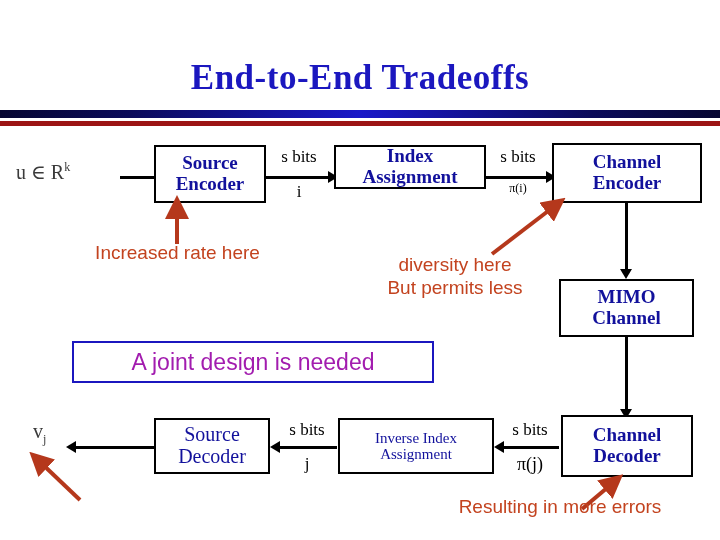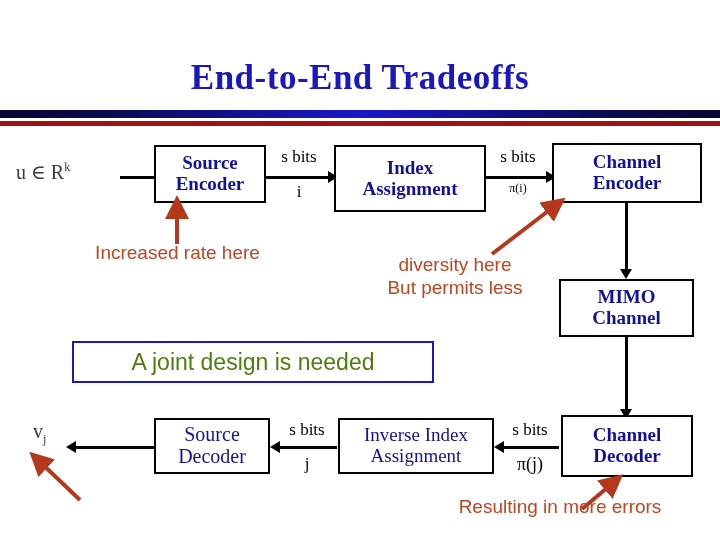--- a/index.html
+++ b/index.html
@@ -126,21 +126,21 @@
     box-sizing: border-box;
     border: 2px solid #1b17bf;
     background: #ffffff;
     display: flex;
     align-items: center;
     justify-content: center;
   }
   #joint-design-label {
     font-family: "Liberation Sans", sans-serif;
     font-size: 23px;
-    color: #4d7c0f;
+    color: #a21caf;
     white-space: nowrap;
   }
 
   
   .redsvg { position: absolute; overflow: visible; }
 </style>
 </head>
 <body>
 
 <div id="stage">
@@ -160,21 +160,21 @@
   <div class="abs blk bold" id="box-source-encoder" style="left:154px; top:145px; width:112px; height:58px; font-size:19px;">
     <span class="ln">Source</span>
     <span class="ln">Encoder</span>
   </div>
 
   <div class="abs hline" style="left:266px; top:176px; width:66px;"></div>
   <div class="abs arrow-r" style="left:328px; top:171px;"></div>
   <div class="abs siglabel" style="left:266px; top:148px; width:66px;">s bits</div>
   <div class="abs siglabel" style="left:266px; top:183px; width:66px;">i</div>
 
-  <div class="abs blk bold" id="box-index-assignment" style="left:334px; top:145px; width:152px; height:67px; font-size:19px;">
+  <div class="abs blk bold" id="box-index-assignment" style="left:334px; top:145px; width:152px; height:44px; font-size:19px;">
     <span class="ln">Index</span>
     <span class="ln">Assignment</span>
   </div>
 
   <div class="abs hline" style="left:486px; top:176px; width:64px;"></div>
   <div class="abs arrow-r" style="left:546px; top:171px;"></div>
   <div class="abs siglabel" style="left:486px; top:148px; width:64px;">s bits</div>
   <div class="abs siglabel" style="left:484px; top:182px; width:68px; font-size:12px;">π(i)</div>
 
   <div class="abs blk bold" id="box-channel-encoder" style="left:552px; top:143px; width:150px; height:60px; font-size:19px;">
@@ -234,21 +234,21 @@
   <div class="abs blk reg" id="box-source-decoder" style="left:154px; top:418px; width:116px; height:56px; font-size:20px;">
     <span class="ln">Source</span>
     <span class="ln">Decoder</span>
   </div>
 
   <div class="abs hline" style="left:280px; top:446px; width:57px;"></div>
   <div class="abs arrow-l" style="left:270px; top:441px;"></div>
   <div class="abs siglabel" style="left:276px; top:421px; width:62px;">s bits</div>
   <div class="abs siglabel" style="left:276px; top:455px; width:62px;">j</div>
 
-  <div class="abs blk reg" id="box-inverse-index-assignment" style="left:338px; top:418px; width:156px; height:56px; font-size:19px;">
+  <div class="abs blk reg" id="box-inverse-index-assignment" style="left:338px; top:418px; width:156px; height:56px; font-size:15px;">
     <span class="ln">Inverse Index</span>
     <span class="ln">Assignment</span>
   </div>
 
   <div class="abs hline" style="left:504px; top:446px; width:55px;"></div>
   <div class="abs arrow-l" style="left:494px; top:441px;"></div>
   <div class="abs siglabel" style="left:498px; top:421px; width:64px;">s bits</div>
   <div class="abs siglabel" style="left:496px; top:455px; width:68px; font-size:18px;">π(j)</div>
 
   <div class="abs blk bold" id="box-channel-decoder" style="left:561px; top:415px; width:132px; height:62px; font-size:19px;">

